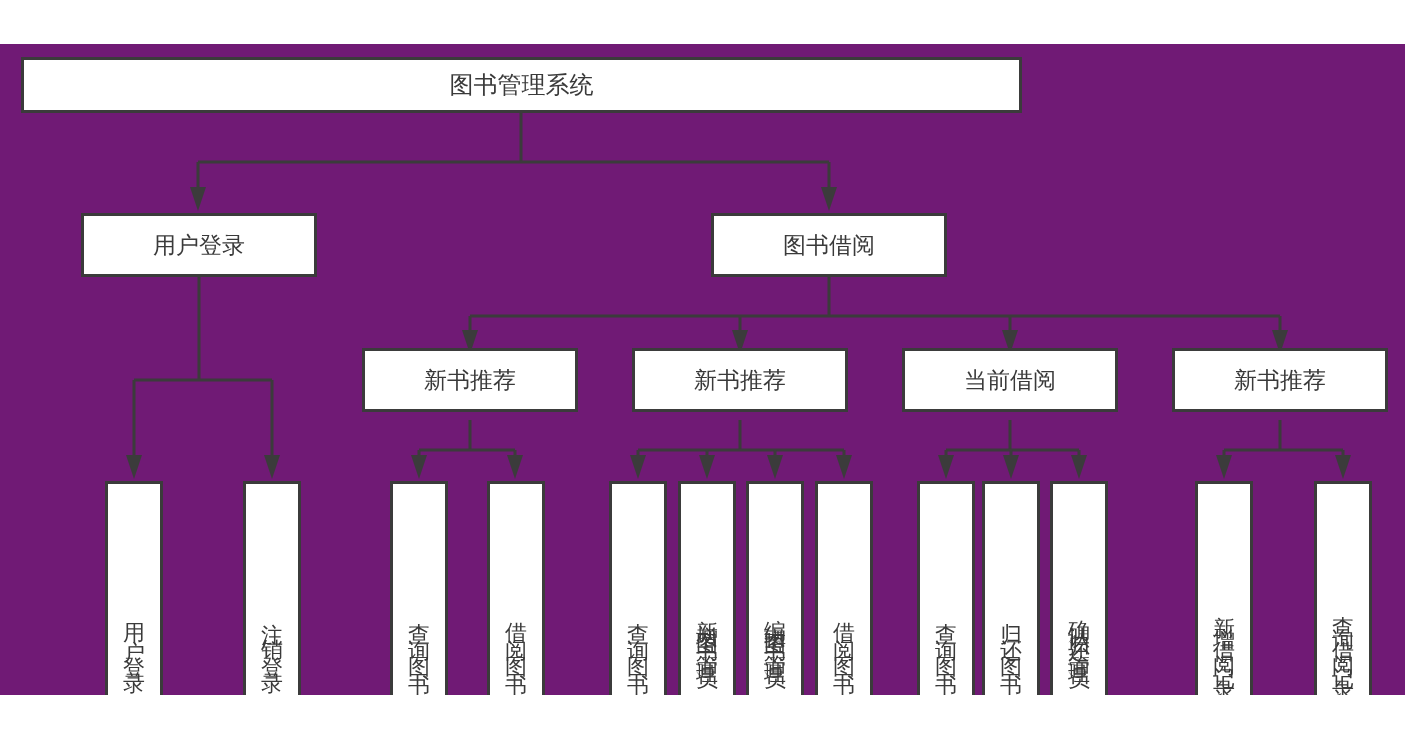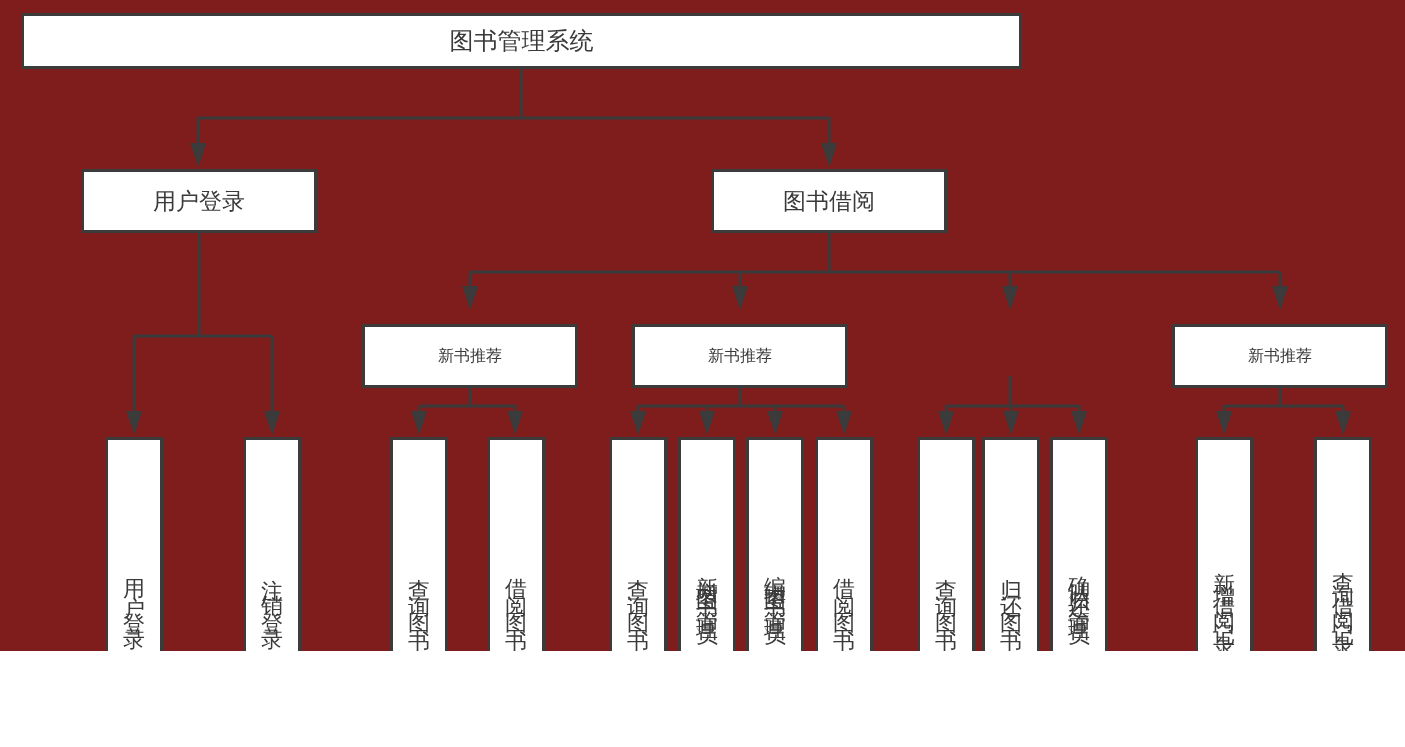--- a/index.html
+++ b/index.html
@@ -1,22 +1,23 @@
 <!DOCTYPE html>
 <html><head>
 <meta charset="utf-8">
 <style>
   html, body { margin: 0; padding: 0; background: #ffffff; }
   #stage {
     position: relative;
     width: 1405px;
     height: 651px;
-    background: #7f1d1d;
+    background: #701a75;
     font-family: "Liberation Sans", "DejaVu Sans", sans-serif;
     overflow: hidden;
+    margin-top: 44px;
   }
   #wires {
     position: absolute;
     left: 0; top: 0;
     width: 1405px; height: 747px;
     z-index: 1;
   }
   .node {
     position: absolute;
     box-sizing: border-box;
@@ -24,21 +25,21 @@
     background: #ffffff;
     color: #3a3a3a;
     display: flex;
     align-items: center;
     justify-content: center;
     z-index: 2;
     text-align: center;
   }
   .root-node   { left: 21px;  top: 13px;  width: 1001px; height: 56px; font-size: 24px; }
   .l2-node     { top: 169px;  width: 236px; height: 64px; font-size: 23px; }
-  .l3-node     { top: 324px;  width: 216px; height: 64px; font-size: 16px; }
+  .l3-node     { top: 304px;  width: 216px; height: 64px; font-size: 23px; }
   .leaf-node {
     top: 437px;
     width: 58px;
     height: 298px;
     font-size: 22px;
   }
   .leaf-node .vtext {
     writing-mode: vertical-rl;
     text-orientation: mixed;
     line-height: 1;
@@ -114,20 +115,23 @@
   <div class="node l2-node" style="left:711px">
     <span>图书借阅</span>
   </div>
 
   <div class="node l3-node" style="left:362px">
     <span>新书推荐</span>
   </div>
   <div class="node l3-node" style="left:632px">
     <span>新书推荐</span>
   </div>
+  <div class="node l3-node" style="left:902px">
+    <span>当前借阅</span>
+  </div>
   <div class="node l3-node" style="left:1172px">
     <span>新书推荐</span>
   </div>
 
   <div class="node leaf-node ls-4" style="left:105px">
     <span class="vtext">用户登录</span>
   </div>
   <div class="node leaf-node ls-4" style="left:243px">
     <span class="vtext">注销登录</span>
   </div>

